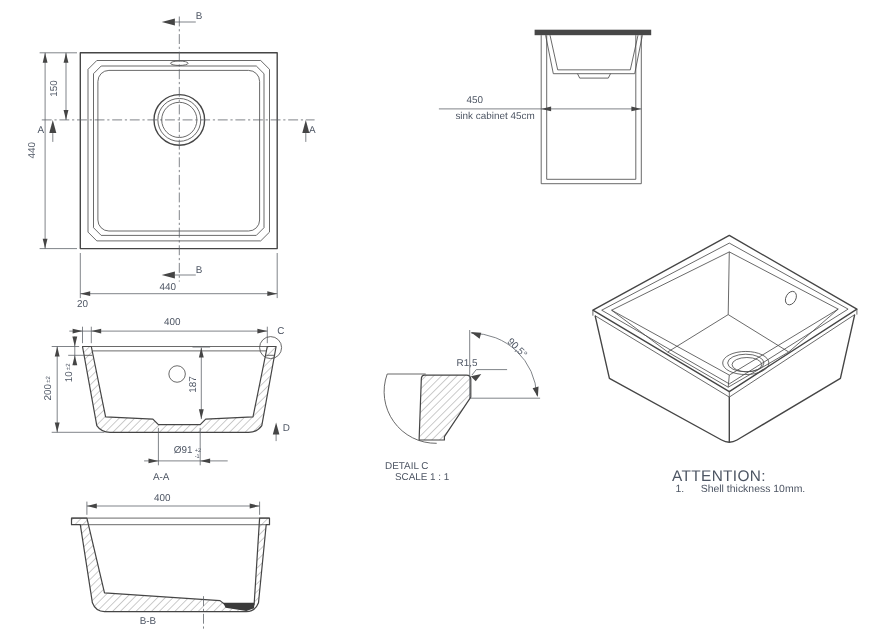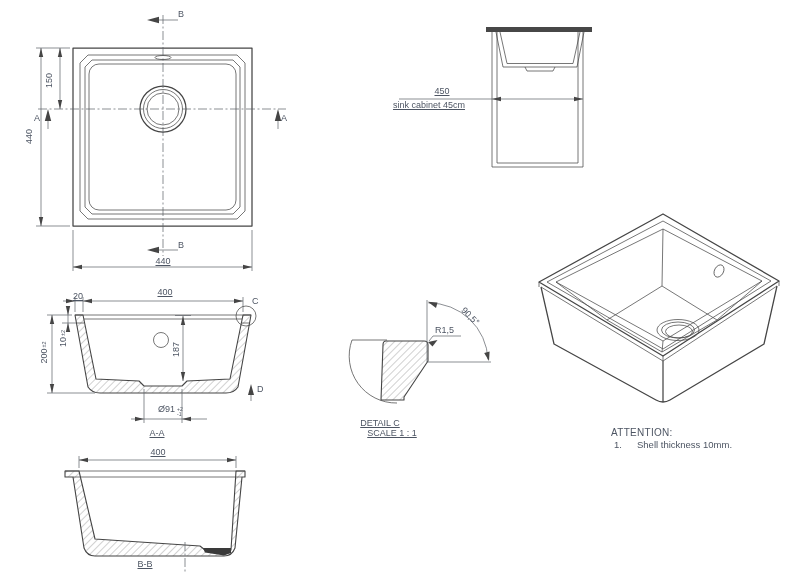--- a/index.html
+++ b/index.html
@@ -6,27 +6,27 @@
   .canvas{position:relative;width:800px;height:579px;background:#ffffff;overflow:hidden;
           font-family:"Liberation Sans", sans-serif;}
   svg{position:absolute;left:0;top:0;}
   .ln{stroke:#454545;stroke-width:1.25;fill:none;stroke-linejoin:round;}
   .tn{stroke:#4a4a4a;stroke-width:0.75;fill:none;stroke-linejoin:round;}
   .dm{stroke:#5a5f66;stroke-width:0.7;fill:none;}
   .cl{stroke:#5a5f66;stroke-width:0.7;fill:none;stroke-dasharray:9 2.5 2 2.5;}
   .arr{fill:#454545;stroke:none;}
   .hat{fill:url(#hatch);stroke:#454545;stroke-width:1.1;stroke-linejoin:round;}
   .lbl{position:absolute;font-size:9px;color:#4d5563;white-space:nowrap;line-height:11px;}
-  .ctr{text-align:center;text-decoration:underline;}
+  .ctr{}
   .rot{transform:rotate(-90deg);transform-origin:center center;text-align:center;}
   .rot45{transform:rotate(45deg);transform-origin:center center;text-align:center;}
   .tol{font-size:5.5px;margin-left:1px;vertical-align:1px;}
   .tolstack{display:inline-flex;flex-direction:column;font-size:5px;line-height:5px;
             margin-left:2px;vertical-align:1px;}
-  .note-head{font-size:10px;letter-spacing:0.3px;}
+  .note-head{font-size:14px;letter-spacing:0.3px;}
   .note-item{font-size:9.5px;display:flex;}
   .note-item .num{width:23px;}
 </style>
 </head>
 <body>
 
 <div class="canvas">
 
 <svg width="800" height="579" viewBox="0 0 800 579">
   <defs>
@@ -200,36 +200,36 @@
 
 <div class="lbl" style="left:178px;top:9px">B</div>
 <div class="lbl" style="left:178px;top:240px">B</div>
 <div class="lbl" style="left:34px;top:113px">A</div>
 <div class="lbl" style="left:281px;top:113px">A</div>
 <div class="lbl rot" style="left:11px;top:131px;width:36px">440</div>
 <div class="lbl rot" style="left:31px;top:75px;width:36px">150</div>
 <div class="lbl ctr" style="left:145px;top:256px;width:36px">440</div>
 
 <div class="lbl ctr" style="left:424px;top:86px;width:36px">450</div>
-<div class="lbl ctr" style="left:384px;top:100px;width:90px">sink cabinet 45cm</div>
-
-<div class="lbl ctr" style="left:70px;top:291px;width:16px">20</div>
+<div class="lbl ctr" style="left:414px;top:100px;width:90px">sink cabinet 45cm</div>
+
+<div class="lbl ctr" style="left:70px;top:271px;width:16px">20</div>
 <div class="lbl ctr" style="left:149px;top:287px;width:32px">400</div>
 <div class="lbl rot" style="left:26px;top:347px;width:36px"><span>200</span><span class="tol">±2</span></div>
 <div class="lbl rot" style="left:45px;top:333px;width:36px"><span>10</span><span class="tol">±2</span></div>
 <div class="lbl rot" style="left:158px;top:344px;width:36px">187</div>
 <div class="lbl" style="left:158px;top:404px"><span>Ø91</span><span class="tolstack">
         <span>+2</span>
         <span>-1</span>
       </span></div>
 <div class="lbl" style="left:252px;top:296px">C</div>
 <div class="lbl" style="left:257px;top:384px">D</div>
 <div class="lbl ctr" style="left:139px;top:428px;width:36px">A-A</div>
 
-<div class="lbl" style="left:435px;top:325px">R1,5</div>
+<div class="lbl" style="left:415px;top:325px">R1,5</div>
 <div class="lbl rot45" style="left:453px;top:311px;width:34px">90,5°</div>
 <div class="lbl ctr" style="left:350px;top:418px;width:60px">DETAIL C</div>
 <div class="lbl ctr" style="left:359px;top:428px;width:66px">SCALE 1 : 1</div>
 
 <div class="lbl ctr" style="left:140px;top:447px;width:36px">400</div>
 <div class="lbl ctr" style="left:127px;top:559px;width:36px">B-B</div>
 
 <div class="lbl note-head" style="left:611px;top:427px">ATTENTION:</div>
 <div class="lbl note-item" style="left:614px;top:439px">
       <span class="num">1.</span>

